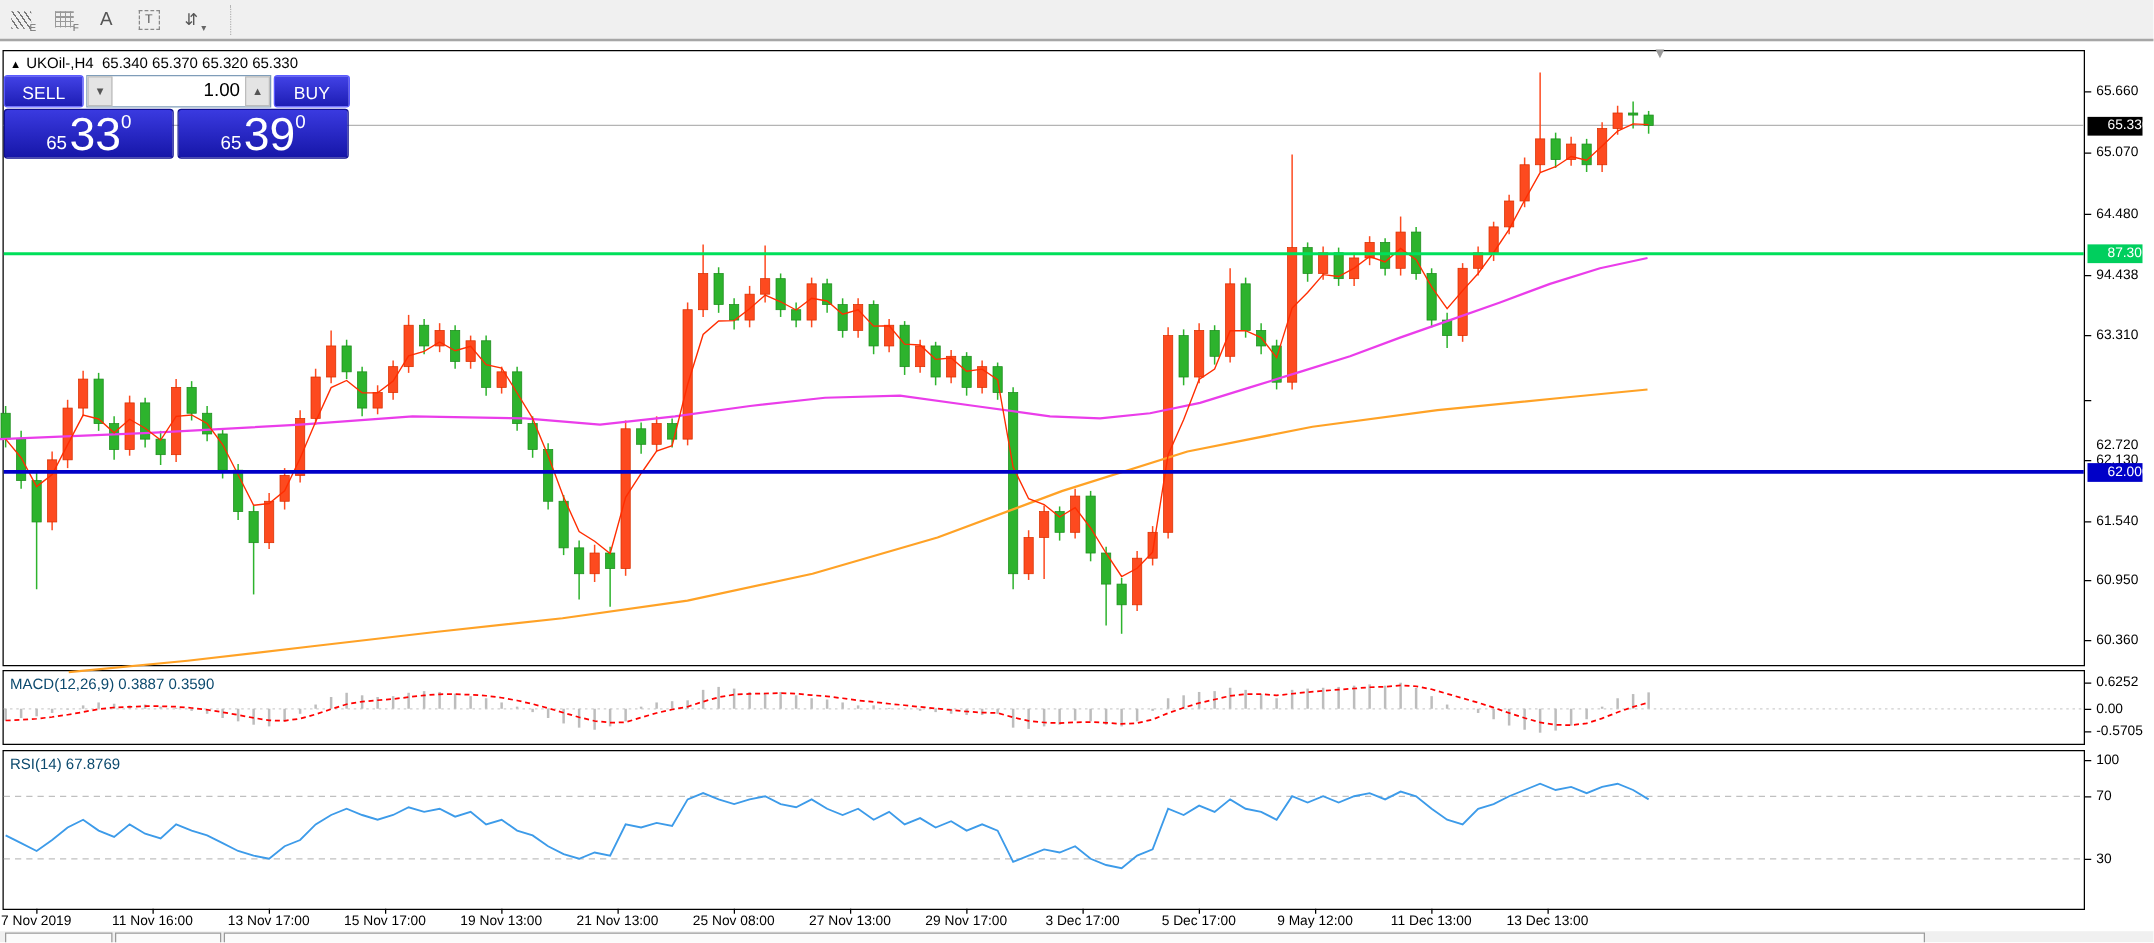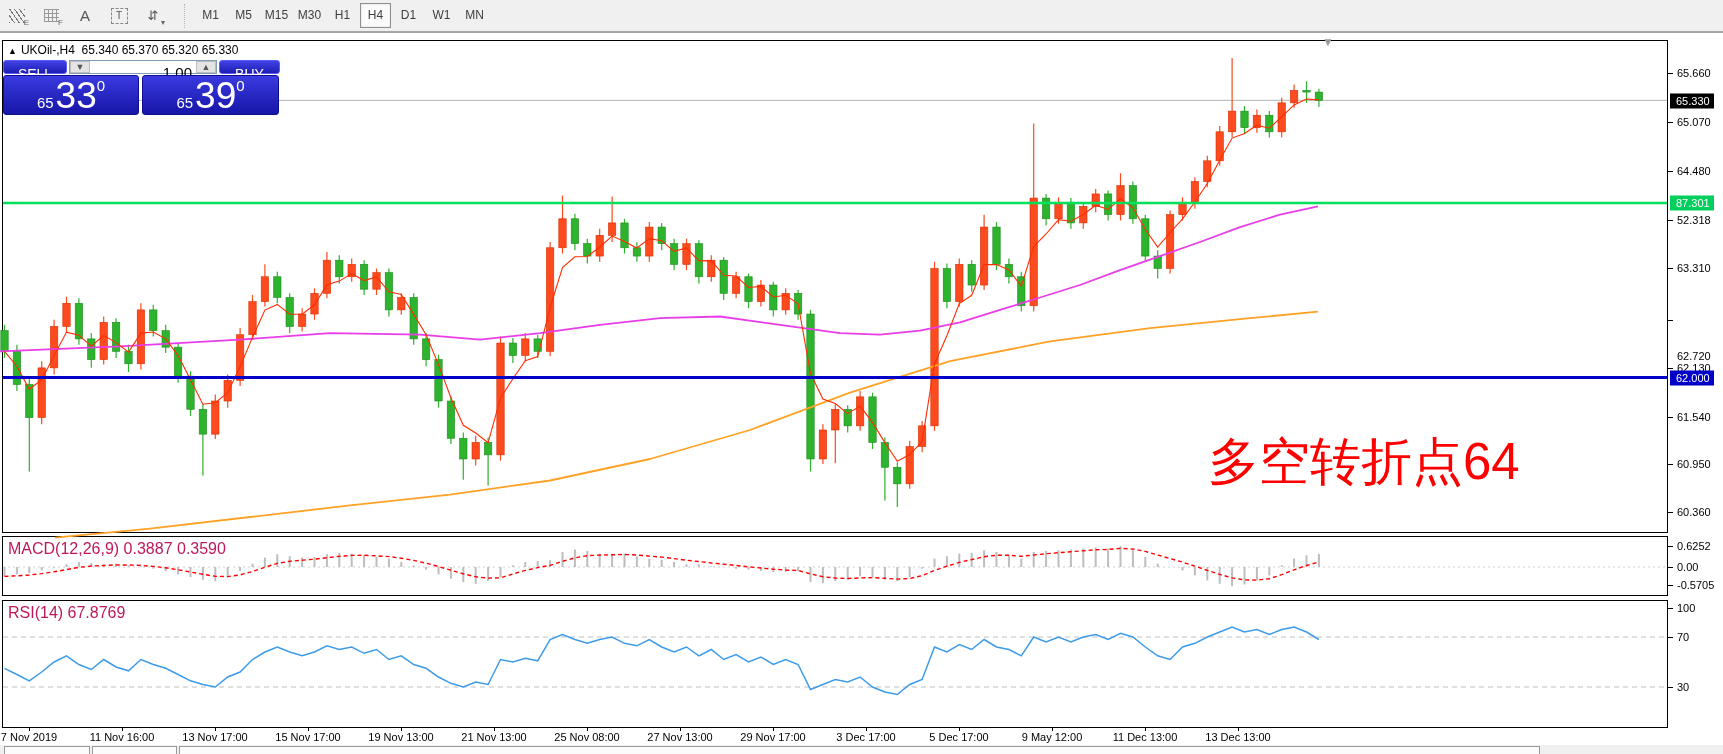--- a/index.html
+++ b/index.html
@@ -23,36 +23,36 @@
   .tf-btn.active{background:#fbfbfb;border:1px solid #8f8f8f;box-shadow:inset 0 0 2px #cfcfcf;}
 
   
   .pane{position:absolute;left:2px;width:1666px;border:1px solid #000;background:#fff;box-sizing:border-box;}
   #pane-main{top:40px;height:493px;}
   #pane-macd{top:536px;height:60px;}
   #pane-rsi {top:600px;height:128px;}
 
   #chart-title{position:absolute;left:8px;top:43px;font-size:12px;color:#000;z-index:4;}
   #chart-title .tri{font-size:9px;margin-right:4px;}
-  .ind-label{position:absolute;left:8px;font-size:16px;color:#be185d;z-index:4;}
+  .ind-label{position:absolute;left:8px;font-size:12px;color:#0c4a6e;z-index:4;}
 
   #chart-svg{position:absolute;left:0;top:0;z-index:2;}
 
   .axis-lbl{position:absolute;left:1677px;font-size:11px;color:#000;transform:translateY(-50%);z-index:3;}
   .axis-tick{position:absolute;left:1668px;width:5px;height:1px;background:#000;z-index:3;}
   .price-tag{position:absolute;left:1670px;width:44px;height:15px;font-size:11px;line-height:15px;
-             color:#fff;padding-left:6px;transform:translateY(-50%);z-index:4;box-sizing:border-box;}
+             color:#fff;padding-left:16px;transform:translateY(-50%);z-index:4;box-sizing:border-box;}
   .time-lbl{position:absolute;top:731px;font-size:11px;color:#000;transform:translateX(-50%);z-index:3;white-space:nowrap;}
   .time-tick{position:absolute;top:727px;width:1px;height:4px;background:#000;z-index:3;}
 
   #end-triangle{position:absolute;left:1322px;top:35px;color:#9a9a9a;font-size:12px;z-index:4;}
 
   
   #trade-panel{position:absolute;left:3px;top:60px;width:277px;z-index:6;font-family:"Liberation Sans",sans-serif;}
-  #tp-top{display:flex;height:14px;}
+  #tp-top{display:flex;height:26px;}
   .tp-btn{background:linear-gradient(#4242e6,#1d1db4);color:#fff;font-size:14px;text-align:center;
           line-height:26px;border:1px solid #5a5aff;border-radius:3px;box-sizing:border-box;cursor:pointer;}
   #sell-btn{width:64px;}
   #buy-btn{width:61px;}
   #vol-spinner{flex:1;display:flex;margin:0 2px;border:1px solid #7f9db9;background:#fff;box-sizing:border-box;}
   .spin-btn{width:20px;background:#e4e4e4;border:1px solid #bdbdbd;color:#555;font-size:9px;
             display:flex;align-items:center;justify-content:center;cursor:pointer;box-sizing:border-box;}
   #vol-value{flex:1;text-align:right;font-size:15px;line-height:24px;padding-right:4px;color:#000;}
   #tp-prices{display:flex;margin-top:1px;height:40px;}
   .price-box{background:linear-gradient(#3a3ae0,#1616a8);border:1px solid #0f0f90;border-radius:3px;
@@ -87,31 +87,20 @@
       </div>
     <div class="tool-icon" style="font-size:15px;">A</div>
     <div class="tool-icon">
         <span class="tbox">T</span>
       </div>
     <div class="tool-icon">
         <span>⇵</span>
         <span class="sub">▾</span>
       </div>
     <div class="vsep"></div>
-    <div id="tf-buttons" style="display: flex;">
-        <div class="tf-btn">M1</div>
-        <div class="tf-btn">M5</div>
-        <div class="tf-btn">M15</div>
-        <div class="tf-btn">M30</div>
-        <div class="tf-btn">H1</div>
-        <div class="tf-btn active">H4</div>
-        <div class="tf-btn">D1</div>
-        <div class="tf-btn">W1</div>
-        <div class="tf-btn">MN</div>
-      </div>
   </div>
 
   <div class="pane" id="pane-main"></div>
   <div class="pane" id="pane-macd"></div>
   <div class="pane" id="pane-rsi"></div>
 
   <div id="chart-title">
     <span class="tri">▲</span><span>UKOil-,H4</span>&nbsp;&nbsp;<span>65.340 65.370 65.320 65.330</span>
   </div>
 
@@ -472,30 +461,29 @@
         <span class="p-sup">0</span>
       </div>
       <div class="price-box" id="buy-price-box">
         <span class="p-small">65</span>
         <span class="p-big">39</span>
         <span class="p-sup">0</span>
       </div>
     </div>
   </div>
 
-  <div id="annotation">多空转折点64</div>
 
   <div id="axis-layer">
       <div class="axis-lbl" style="top: 73px;">65.660</div>
       <div class="axis-tick" style="top: 73px;"></div>
       <div class="axis-lbl" style="top: 122px;">65.070</div>
       <div class="axis-tick" style="top: 122px;"></div>
       <div class="axis-lbl" style="top: 171px;">64.480</div>
       <div class="axis-tick" style="top: 171px;"></div>
-      <div class="axis-lbl" style="top: 220px;">52.318</div>
+      <div class="axis-lbl" style="top: 220px;">94.438</div>
       <div class="axis-tick" style="top: 220px;"></div>
       <div class="axis-lbl" style="top: 268px;">63.310</div>
       <div class="axis-tick" style="top: 268px;"></div>
       <div class="axis-lbl" style="top: 320px; margin-top: 36px;">62.720</div>
       <div class="axis-tick" style="top: 320px;"></div>
       <div class="axis-lbl" style="top: 368px;">62.130</div>
       <div class="axis-tick" style="top: 368px;"></div>
       <div class="axis-lbl" style="top: 417px;">61.540</div>
       <div class="axis-tick" style="top: 417px;"></div>
       <div class="axis-lbl" style="top: 464px;">60.950</div>

